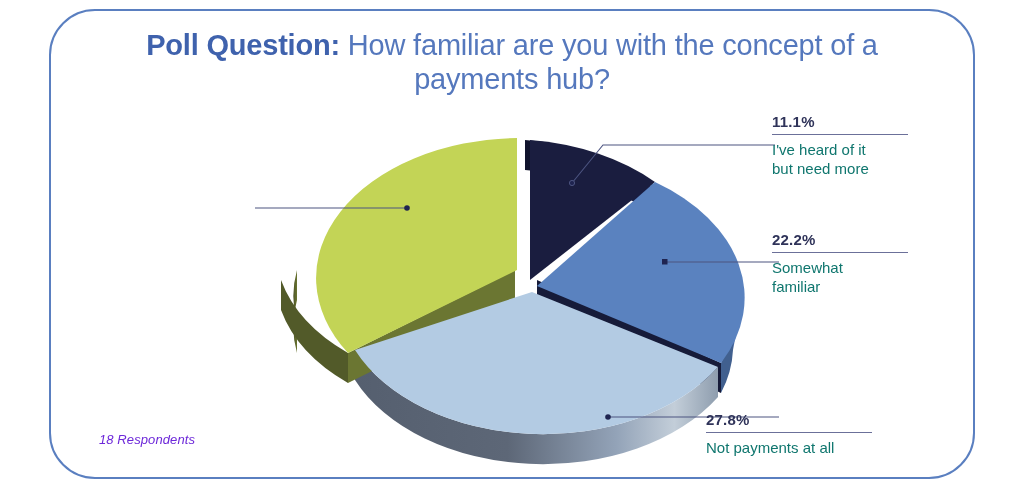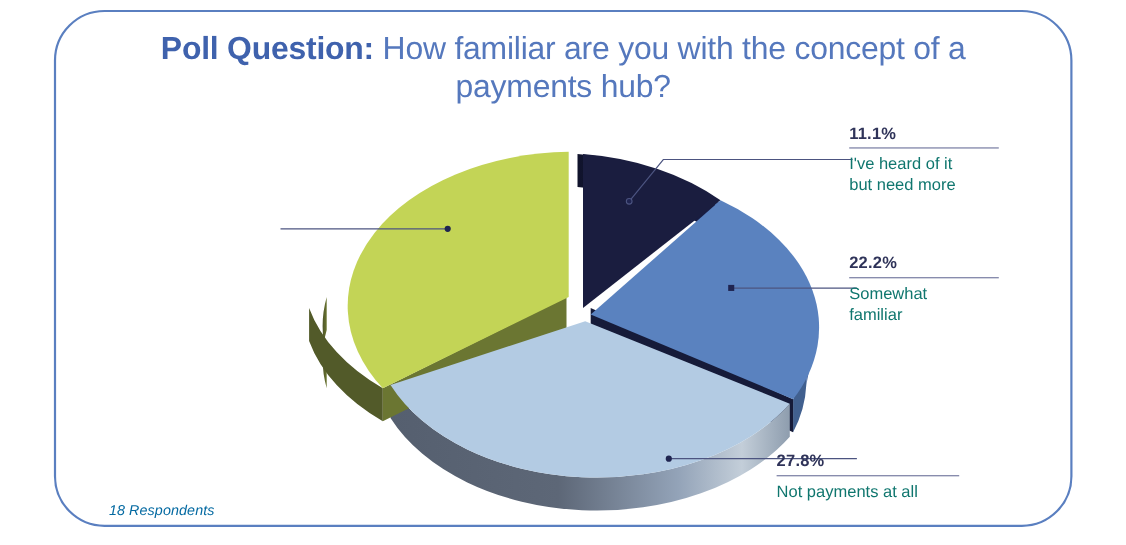--- a/index.html
+++ b/index.html
@@ -45,24 +45,24 @@
     letter-spacing: -0.2px;
   }
   #title .bold {
     font-weight: bold;
     color: #3f62ad;
   }
   
   #respondents {
     position: absolute;
     left: 99px;
-    top: 456px;
+    top: 432px;
     font-size: 13px;
     font-style: italic;
-    color: #0369a1;
+    color: #6d28d9;
     letter-spacing: 0.1px;
   }
   
   .callout {
     position: absolute;
     color: #2f3359;
   }
   .callout .pct {
     font-size: 15px;
     font-weight: bold;

